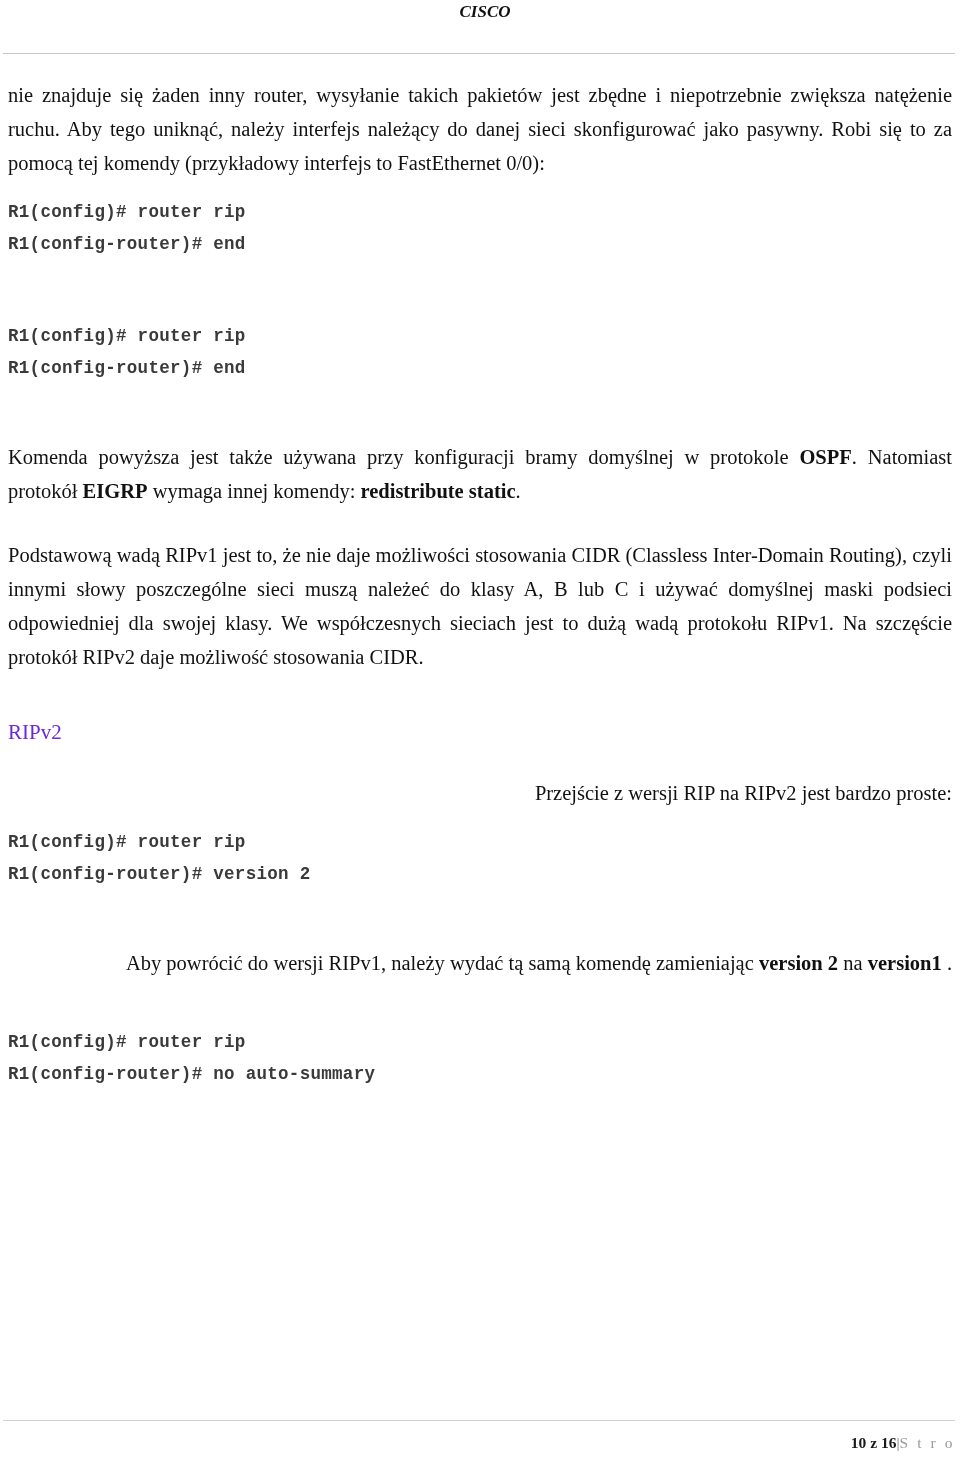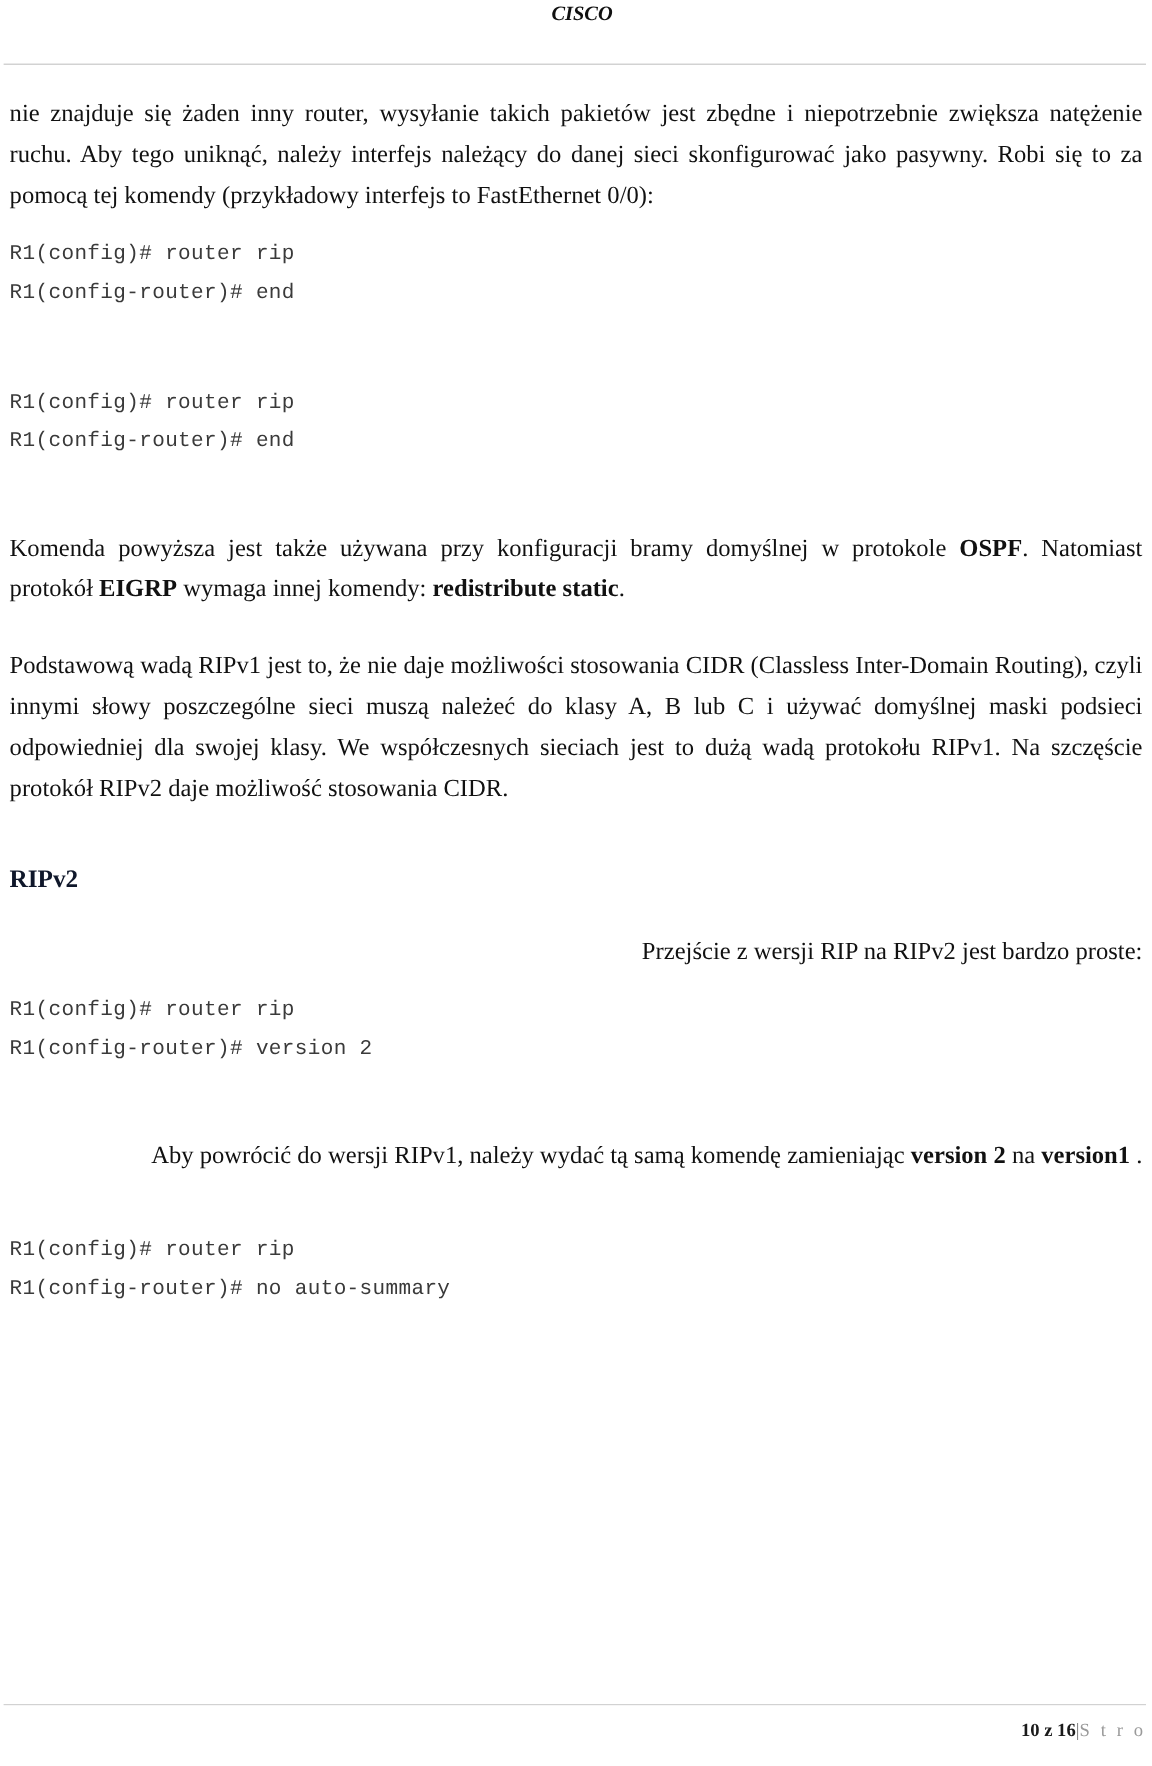--- a/index.html
+++ b/index.html
@@ -86,29 +86,30 @@
   .code-block {
     font-family: "Liberation Mono", "DejaVu Sans Mono", monospace;
     font-size: 17.5px;
     line-height: 32px;
     color: #3a3a3a;
     white-space: pre;
     letter-spacing: 0.3px;
   }
   .code-line {
     display: block;
+    font-weight: bold;
   }
 
   
   h2.section-heading {
     margin: 0;
     font-family: "Liberation Serif", "DejaVu Serif", serif;
     font-size: 21px;
-    font-weight: bold;
-    color: #0f172a;
+    font-weight: normal;
+    color: #6d28d9;
     line-height: 28px;
   }
 
   
   .page-footer {
     position: absolute;
     bottom: 0;
     left: 0;
     width: 960px;
     height: 60px;

